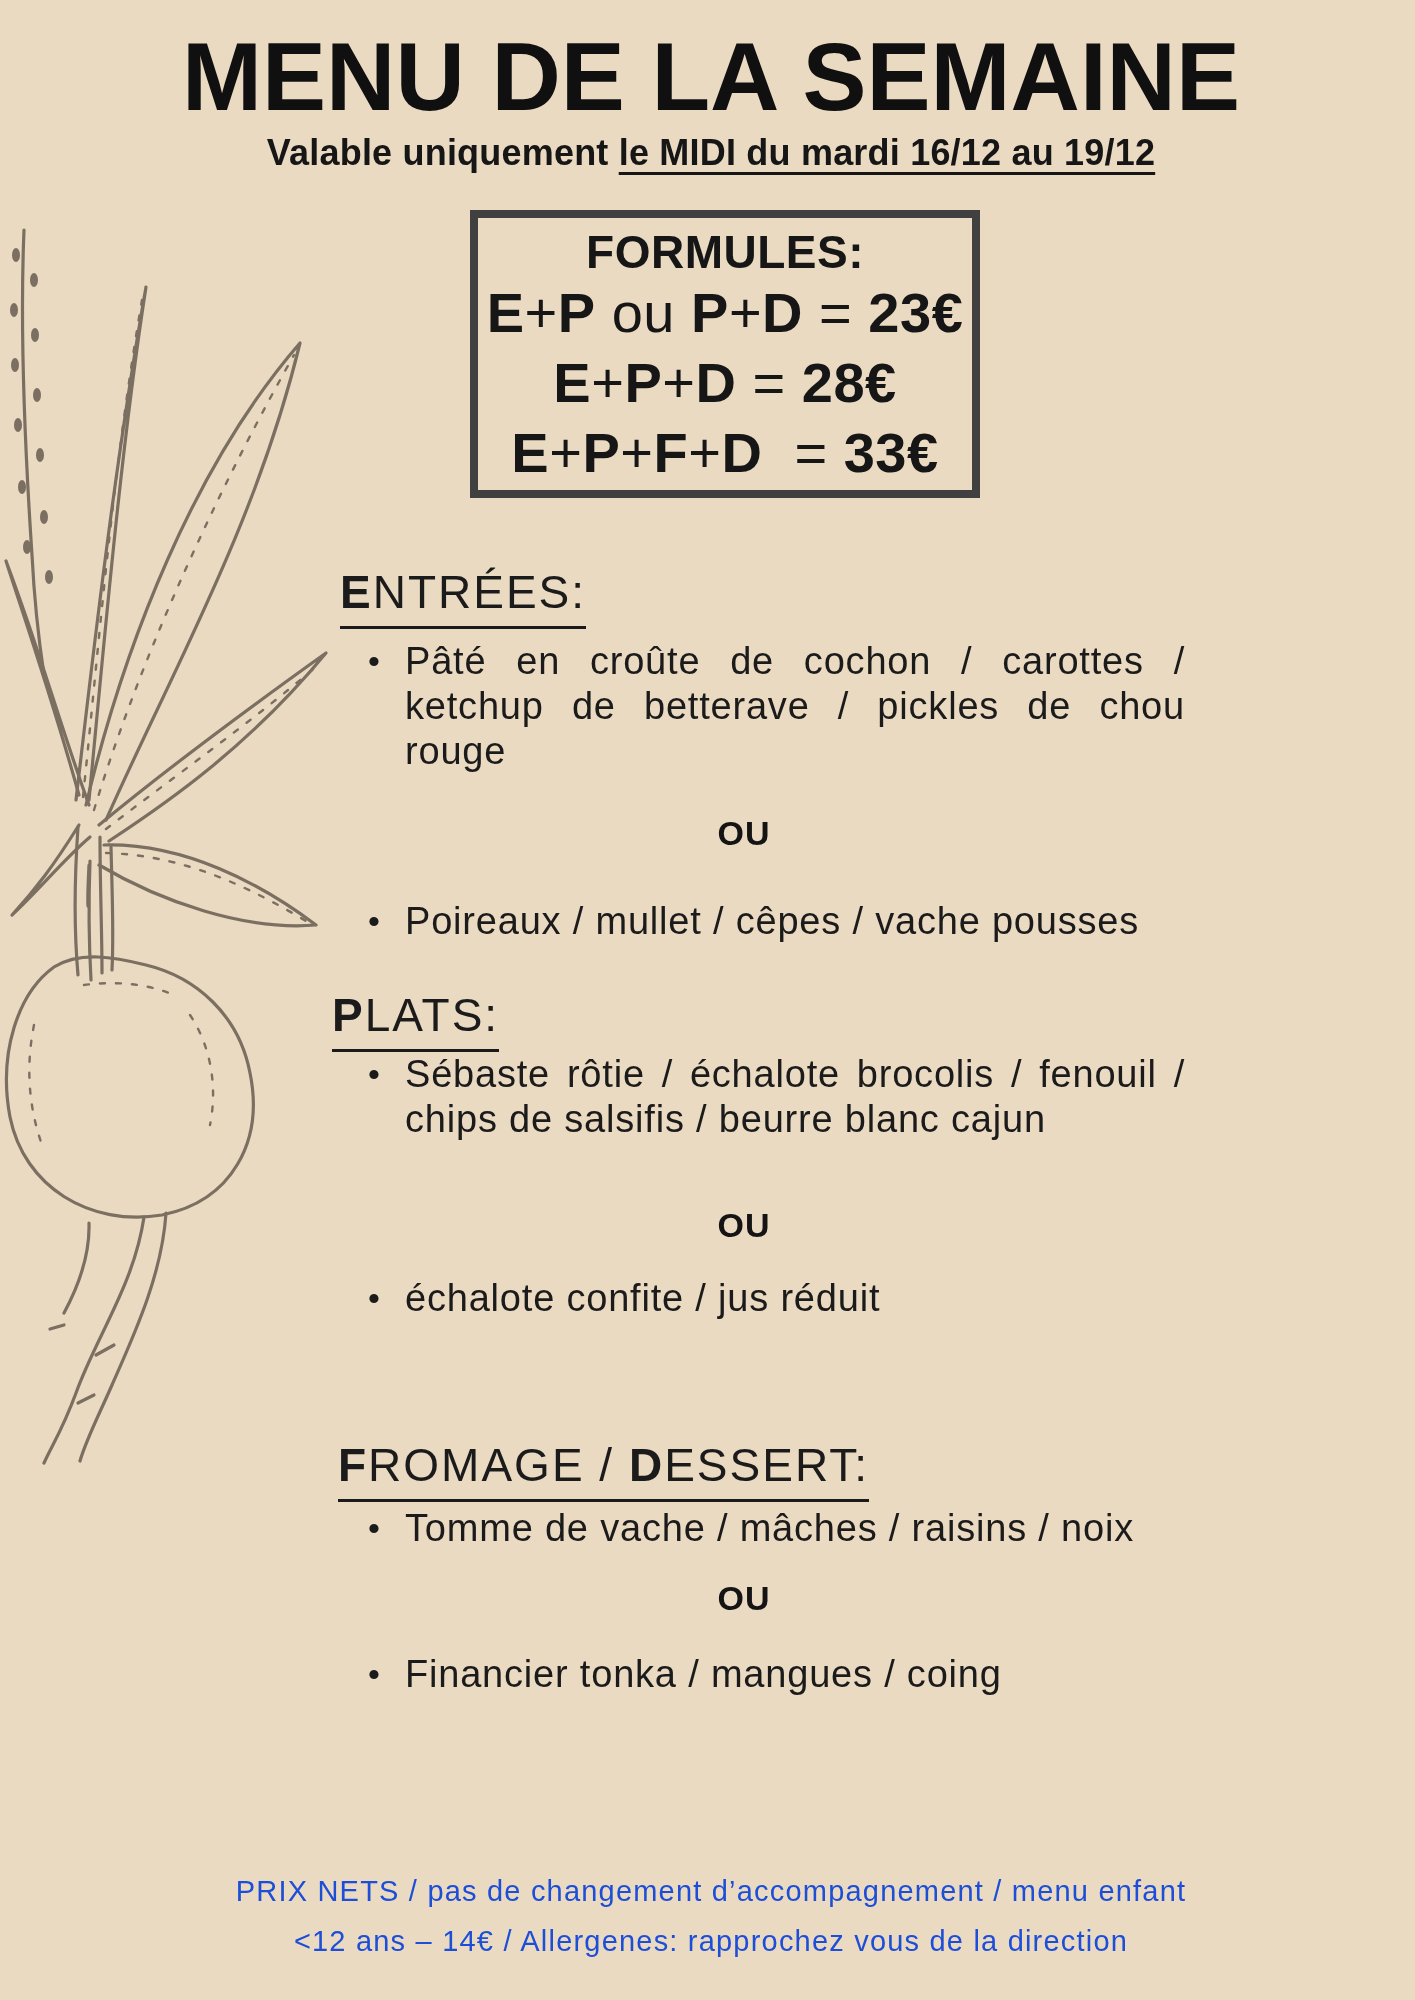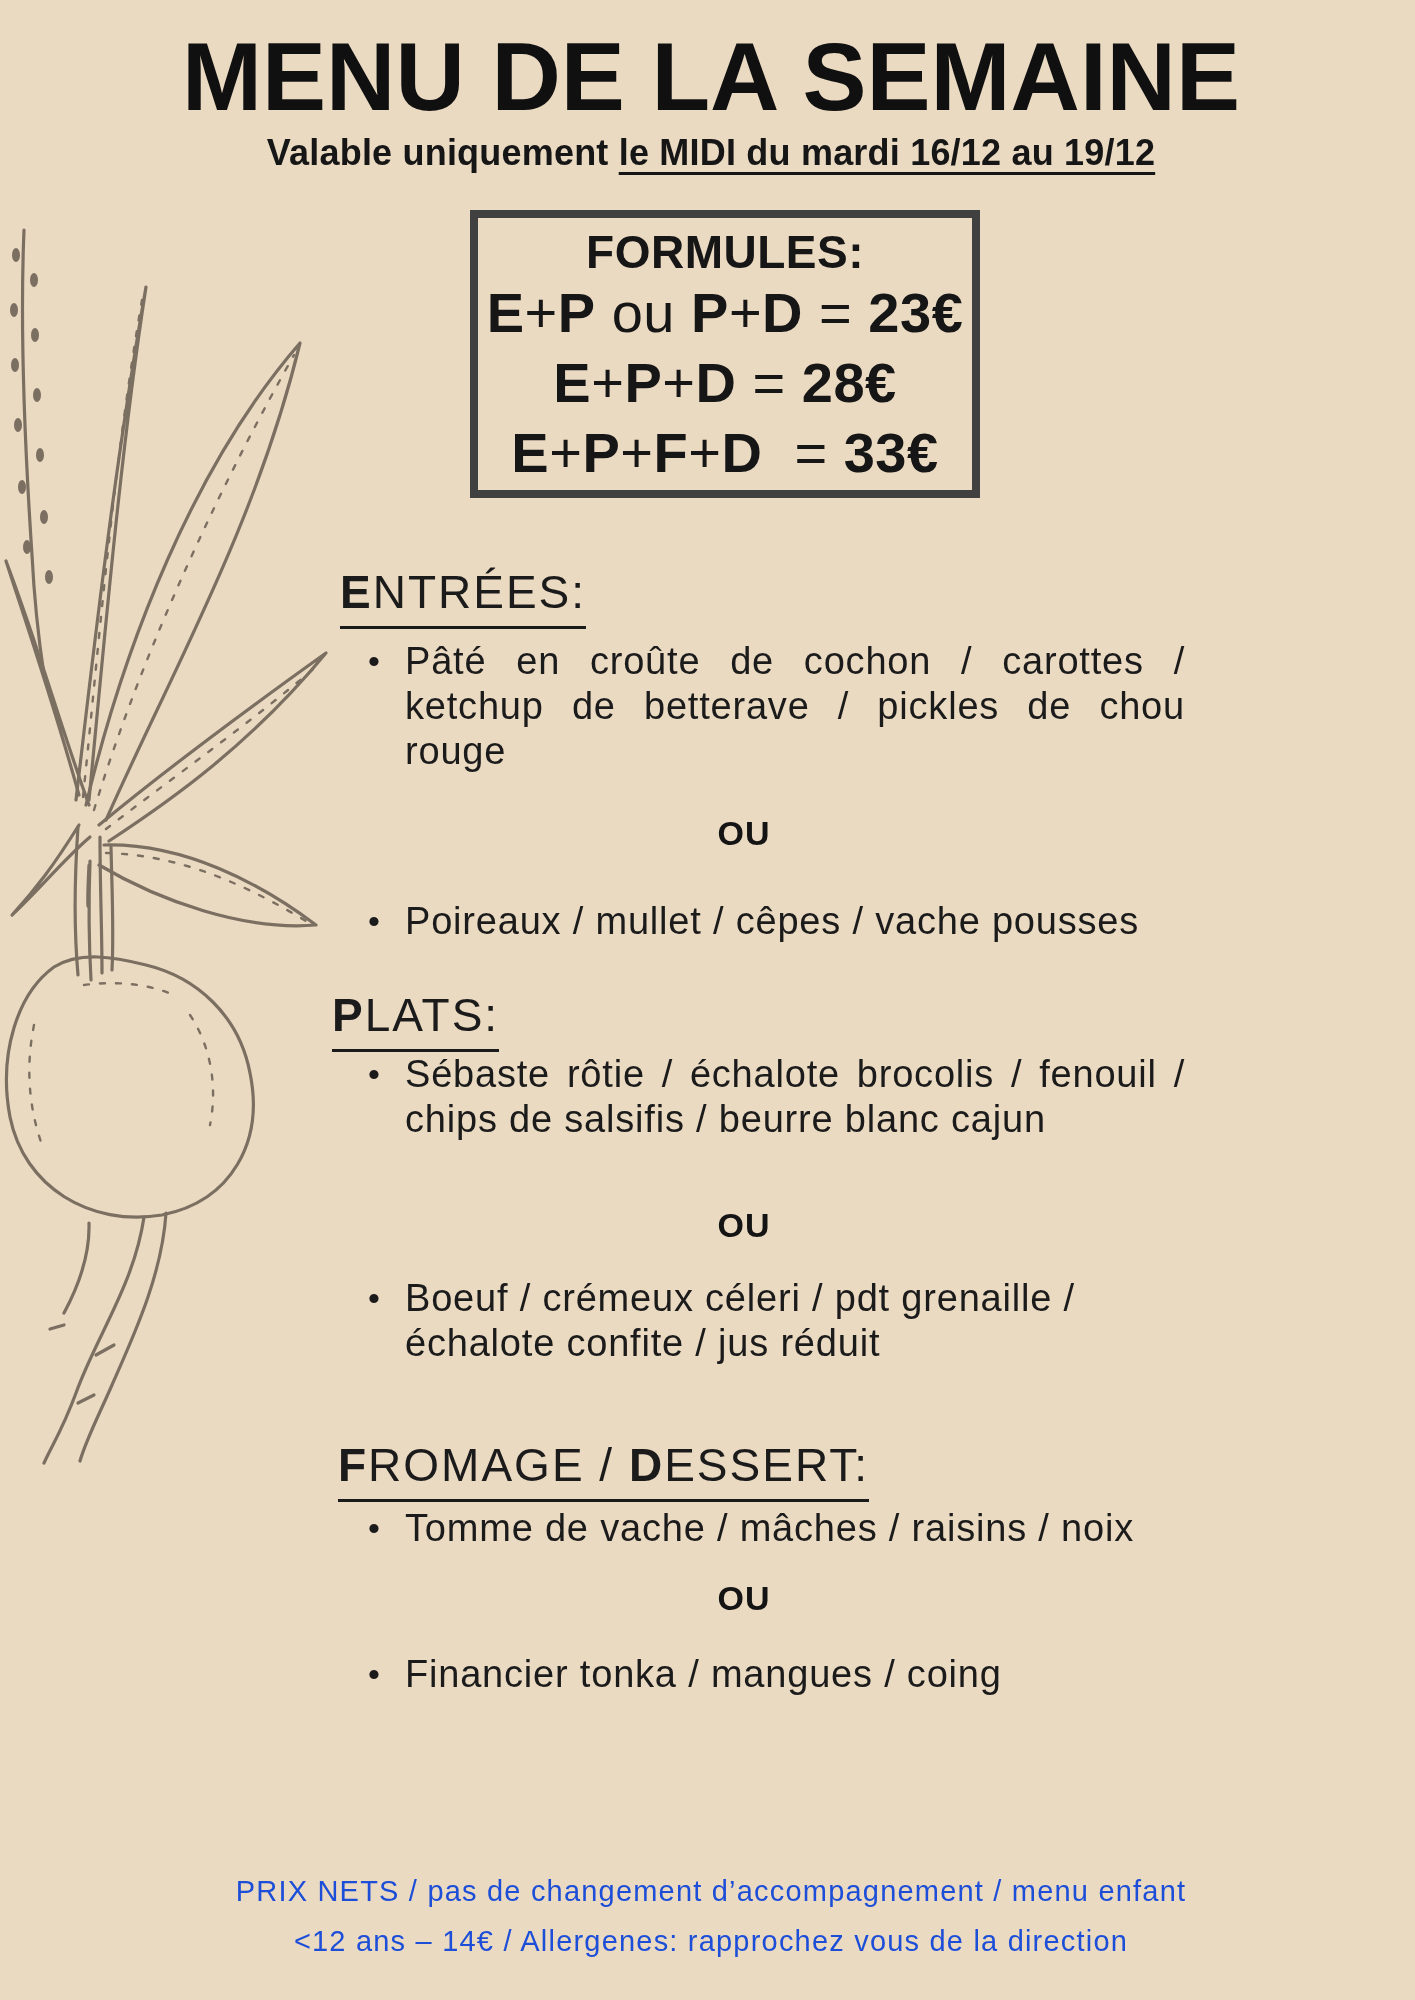--- a/index.html
+++ b/index.html
@@ -195,21 +195,20 @@
         <span class="bullet">•</span>
         <div class="lines">
           <div class="line just">Sébaste rôtie / échalote brocolis / fenouil /</div>
           <div class="line">chips de salsifis / beurre blanc cajun</div>
         </div>
       </div>
       <div class="ou" style="top: 1203px;">OU</div>
       <div class="item" style="top: 1276px;">
         <span class="bullet">•</span>
         <div class="lines">
-          <div class="line">Boeuf / crémeux céleri / pdt grenaille /</div>
           <div class="line">échalote confite / jus réduit</div>
         </div>
       </div>
       <div class="heading" style="left: 338px; top: 1439px;"><span class="b">F</span><span class="r">ROMAGE / </span><span class="b">D</span><span class="r">ESSERT:</span></div>
       <div class="item" style="top: 1506px;">
         <span class="bullet">•</span>
         <div class="lines">
           <div class="line">Tomme de vache / mâches / raisins / noix</div>
         </div>
       </div>

